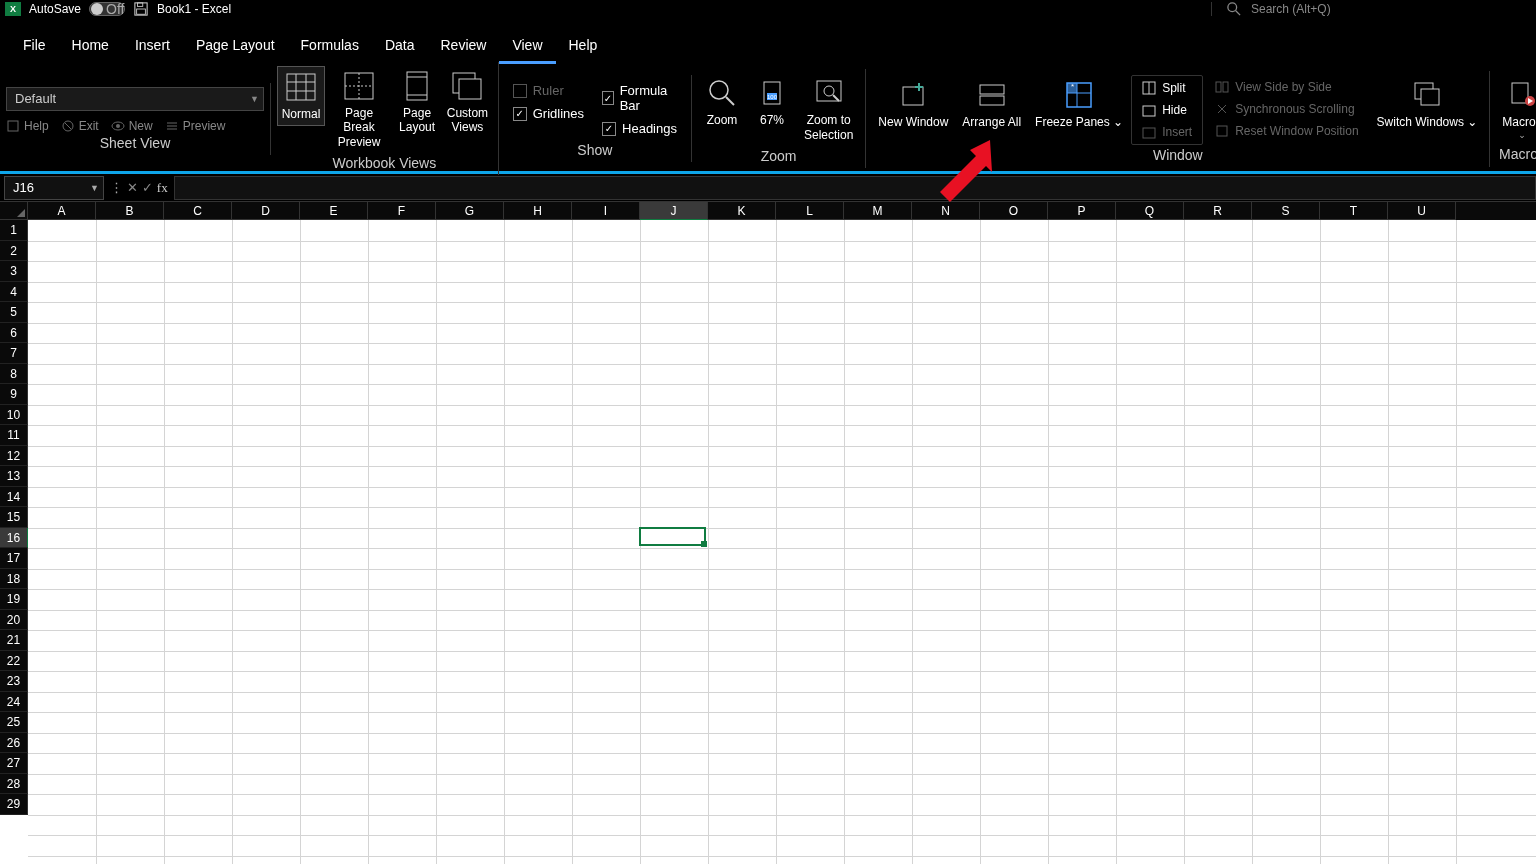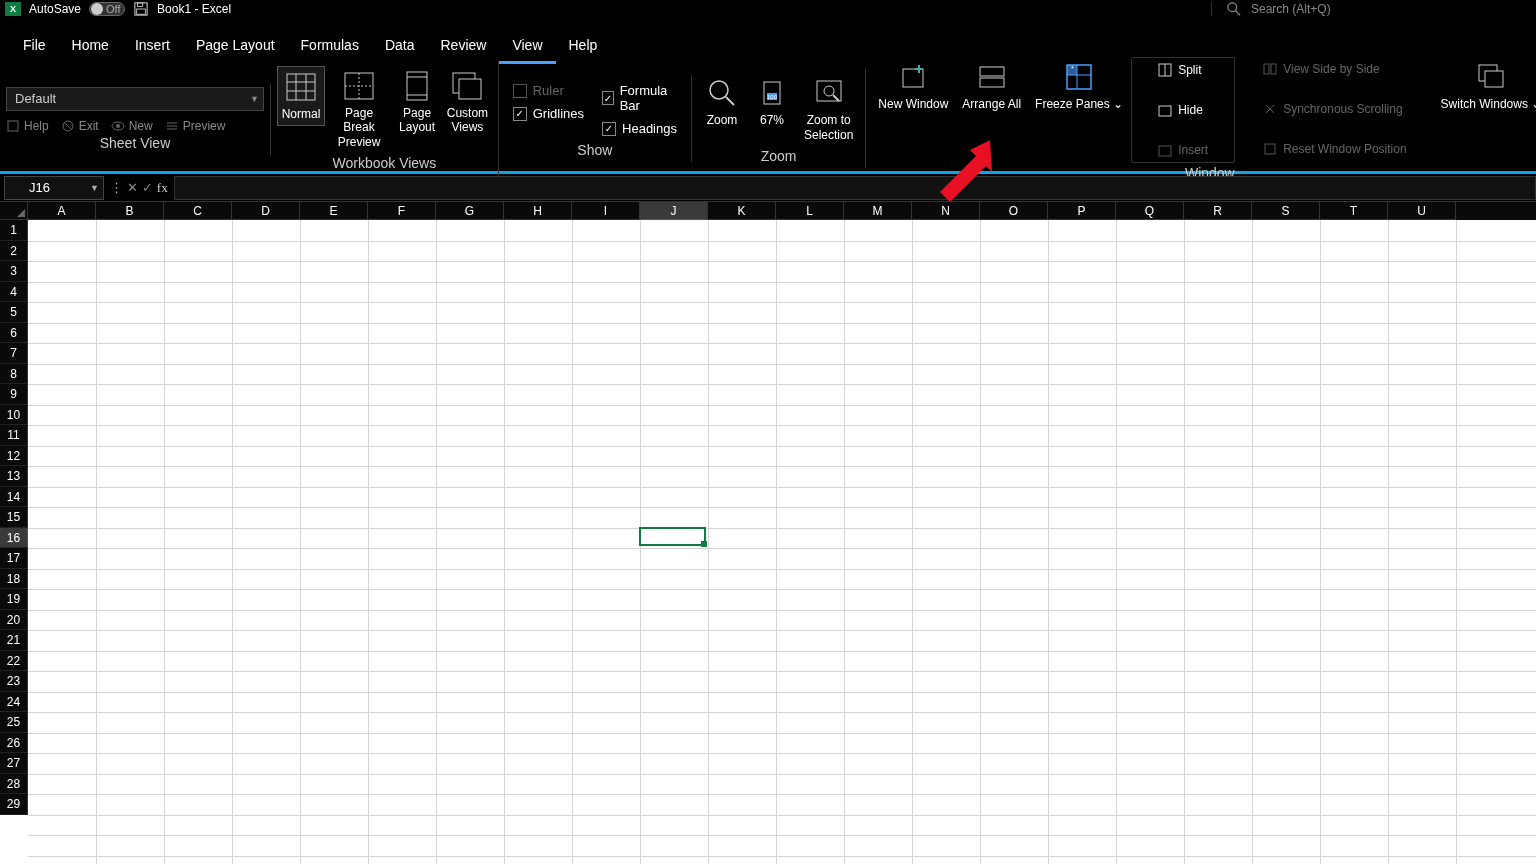--- a/index.html
+++ b/index.html
@@ -4,21 +4,21 @@
 <style>
 * { box-sizing: border-box; margin: 0; padding: 0; font-family: 'Segoe UI', Tahoma, sans-serif; }
 body { background: #000; width: 1536px; height: 864px; overflow: hidden; position: relative; }
 
 
 .title-bar { height: 18px; background: #000; display: flex; align-items: center; padding: 0 5px; gap: 8px; }
 .app-icon { width: 16px; height: 14px; background: #107c41; color: #fff; font-size: 9px; font-weight: bold; display: flex; align-items: center; justify-content: center; }
 .autosave { color: #fff; font-size: 12px; }
 .toggle { width: 36px; height: 14px; background: #333; border: 1px solid #666; border-radius: 8px; position: relative; display: inline-flex; align-items: center; }
 .toggle-knob { width: 12px; height: 12px; background: #ccc; border-radius: 50%; position: absolute; left: 1px; }
-.toggle-label { color: #aaa; font-size: 11px; margin-left: 16px; text-align: right; }
+.toggle-label { color: #aaa; font-size: 14px; margin-left: 16px; text-align: right; }
 .save-icon-wrap { width: 16px; height: 14px; display:flex; align-items:center; justify-content:center;}
 .doc-name { color: #fff; font-size: 12px; }
 .search-wrap { margin-left: auto; display: flex; align-items: center; gap: 10px; color: #888; font-size: 12px; width: 320px; border-left: 1px solid #333; padding-left: 15px;}
 
 
 .menu-tabs { height: 40px; background: #000; display: flex; align-items: center; padding: 0 10px; gap: 0px; margin-top: 8px; }
 .menu-tab { color: #fff; font-size: 14px; padding: 8px 13px; cursor: pointer; border-bottom: 3px solid transparent; }
 .menu-tab.active { border-bottom-color: #4a9eff; }
 
 
@@ -38,27 +38,27 @@
 .big-btn-label { line-height: 1.2; }
 
 
 .check-row { display: flex; align-items: center; gap: 6px; color: #fff; font-size: 13px; margin: 4px 0; }
 .check-row.disabled { color: #666; }
 .chk { width: 14px; height: 14px; border: 1px solid #888; display: flex; align-items: center; justify-content: center; font-size: 10px; color: #fff; }
 .chk.disabled { border-color: #555; }
 .show-col { display: flex; flex-direction: column; justify-content: center; padding: 0 8px; }
 
 
-.win-col { display: flex; flex-direction: column; gap: 20px; padding: 2px 20px; }
+.win-col { display: flex; flex-direction: column; gap: 2px; padding: 2px 4px; }
 .win-btn { display: flex; align-items: center; gap: 6px; color: #fff; font-size: 12px; padding: 3px 6px; cursor: pointer; white-space: nowrap;}
 .win-btn.disabled { color: #666; }
 
 
 .formula-bar { height: 28px; background: #000; display: flex; align-items: center; border-bottom: 1px solid #333; }
-.name-box { width: 100px; height: 24px; background: #111; border: 1px solid #444; color: #fff; font-size: 13px; padding: 0 24px; display: flex; align-items: center; position: relative; margin-left: 4px; }
+.name-box { width: 100px; height: 24px; background: #111; border: 1px solid #444; color: #fff; font-size: 13px; padding: 0 8px; display: flex; align-items: center; position: relative; margin-left: 4px; }
 .name-box-arrow { position: absolute; right: 4px; color: #aaa; font-size: 9px; }
 .fx-btns { display: flex; gap: 4px; margin: 0 6px; color: #aaa; font-size: 13px; align-items:center;}
 .fx-label { font-family: 'Times New Roman', serif; color: #ccc; }
 .formula-input { flex: 1; height: 24px; background: #111; border: 1px solid #333; }
 
 
 .sheet-area { position: relative; background: #fff; height: 670px; }
 .corner { position: absolute; left: 0; top: 0; width: 28px; height: 18px; background: #0a0a0a; border-right: 1px solid #333; border-bottom: 1px solid #333; }
 .corner::after { content:''; position:absolute; right:2px; bottom:2px; width:0; height:0; border-left: 8px solid transparent; border-bottom: 8px solid #666;}
 .col-headers { position: absolute; left: 28px; top: 0; right: 0; height: 18px; background: #0a0a0a; display: flex; }

